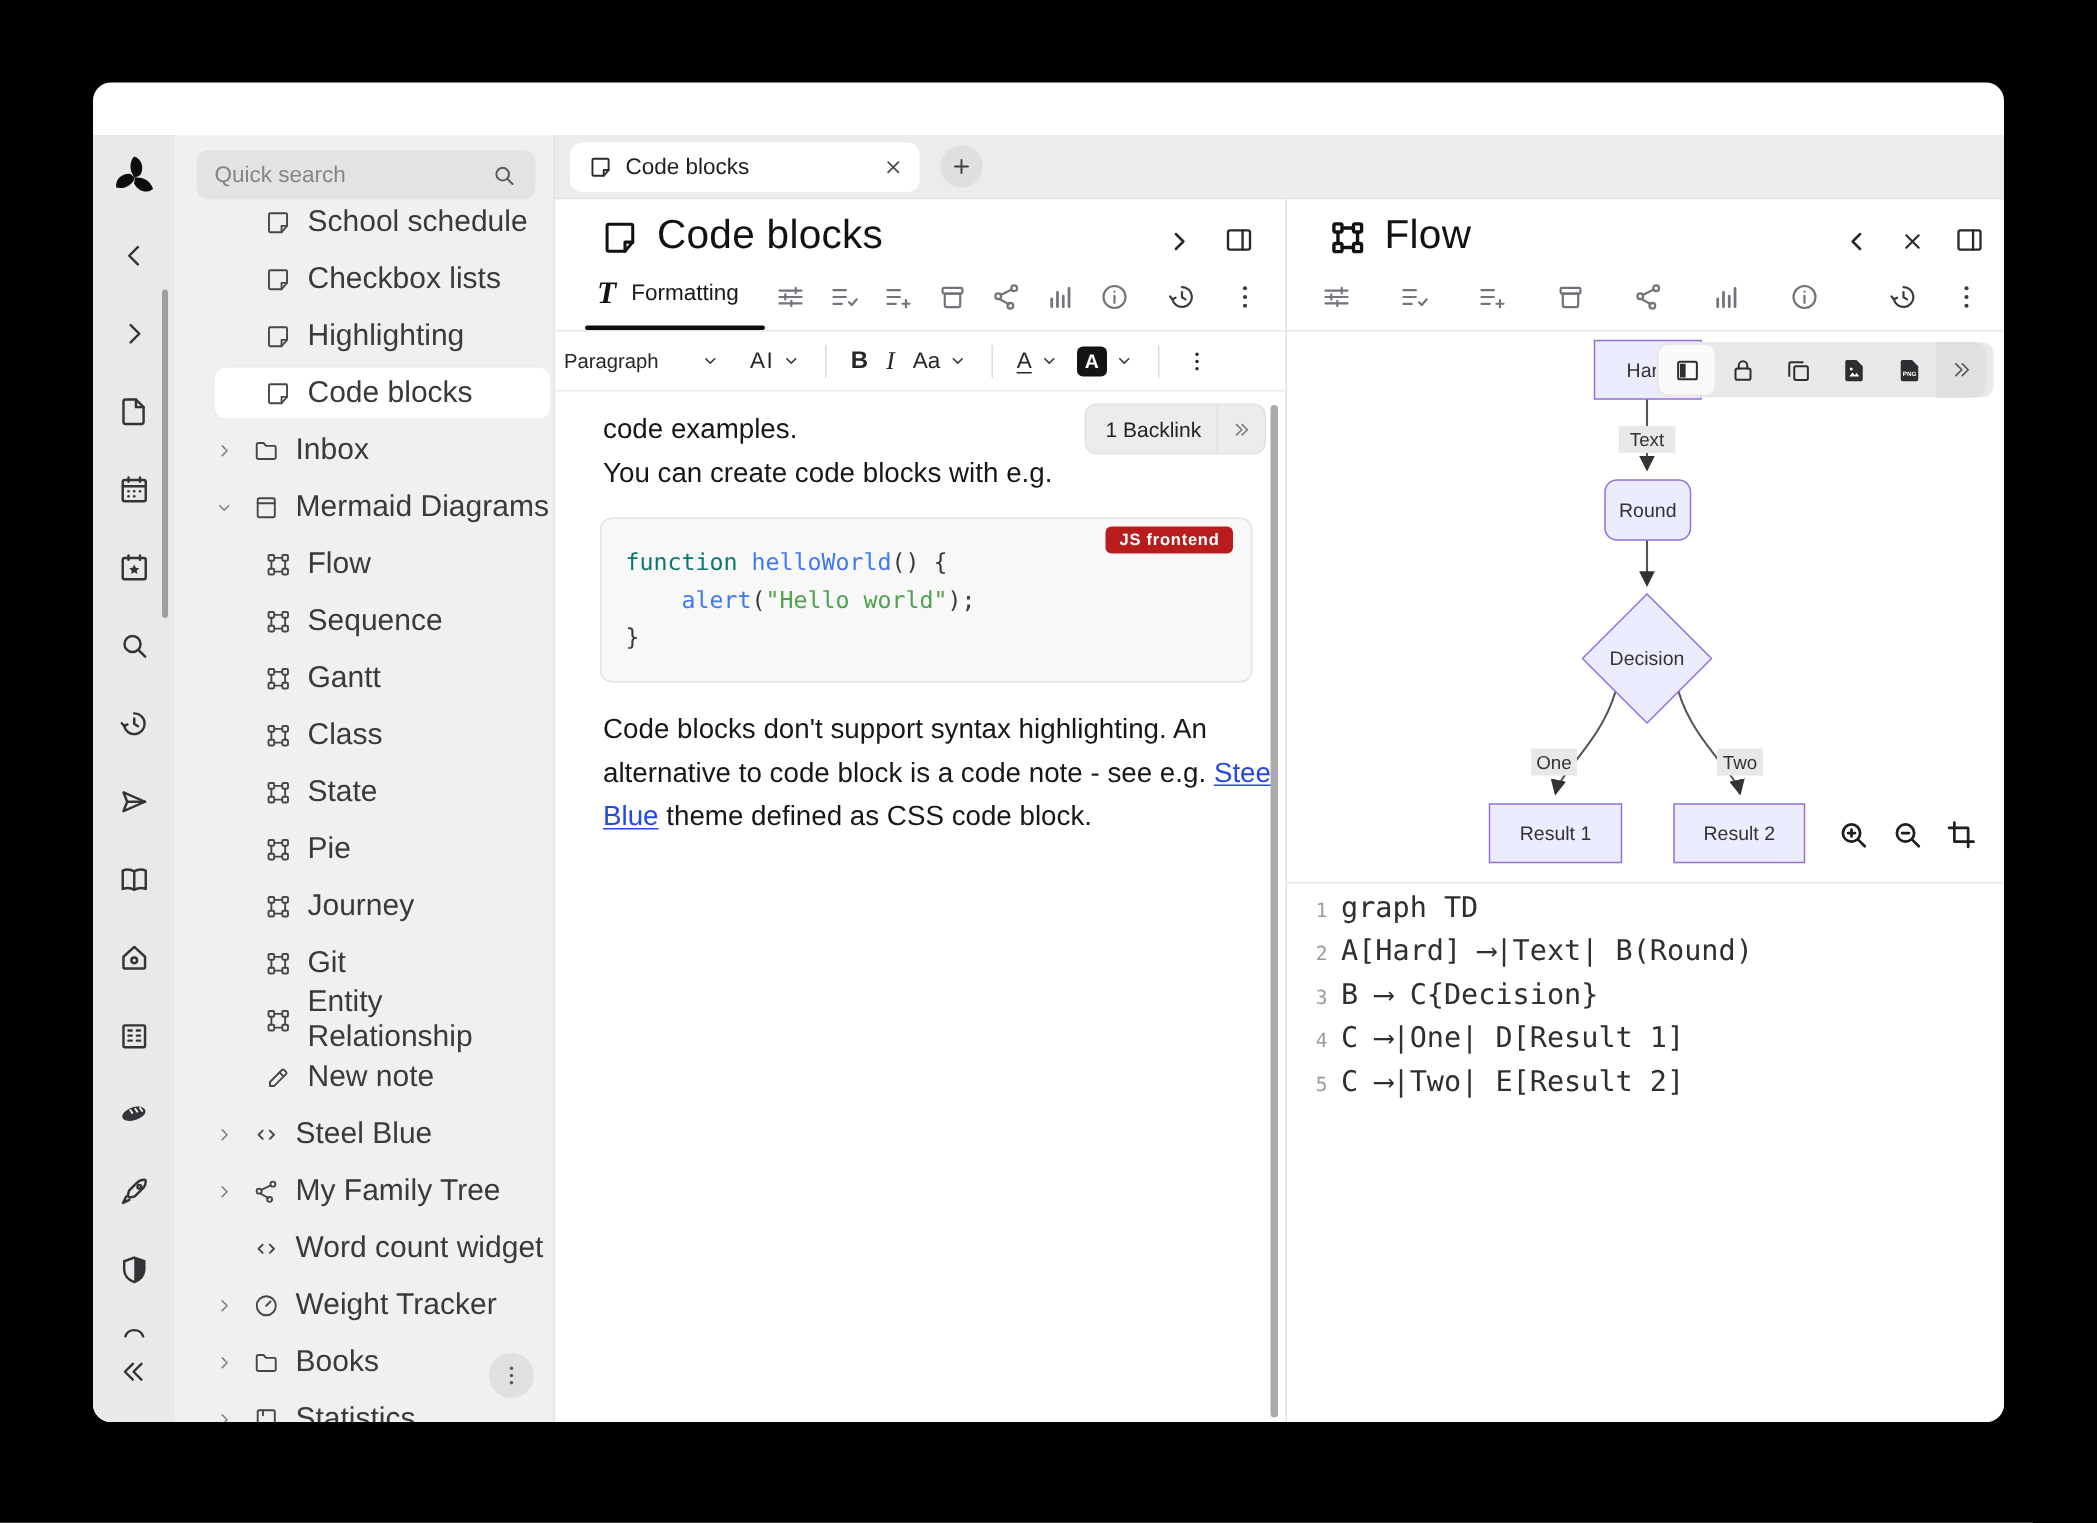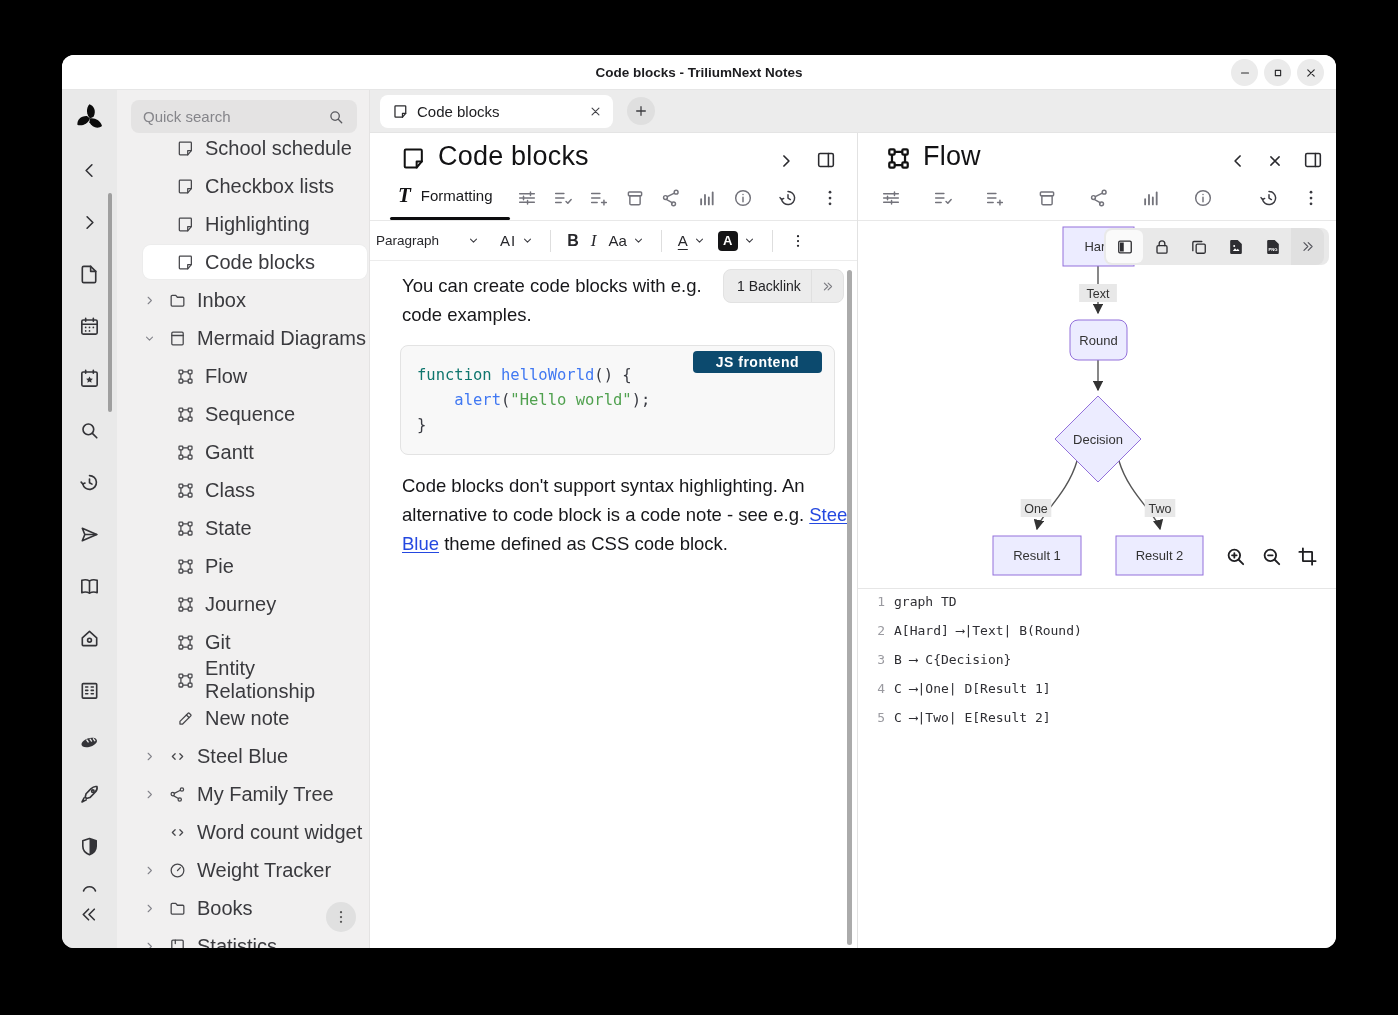--- a/index.html
+++ b/index.html
@@ -92,22 +92,22 @@
   
   .note-content { position:absolute; left:32px; top:138px; width:440px; font-size:18.5px;
     line-height:29px; color:#17171a; }
   .backlink { position:absolute; left:353px; top:136px; height:34px; background:#ececec;
     border:1px solid #e2e2e2; border-radius:8px; display:flex; align-items:center; }
   .backlink .bl-label { font-size:14px; color:#232326; padding:0 10px 0 13px; }
   .backlink .bl-more { width:32px; height:100%; display:flex; align-items:center;
     justify-content:center; color:#7c7c82; border-left:1px solid #e0e0e0; }
   .code-block { position:absolute; left:30px; top:212px; width:435px; height:110px;
     background:#f8f8f8; border:1px solid #e3e3e3; border-radius:8px; padding:17px 16px; }
-  .code-badge { position:absolute; right:12px; top:5px; background:#0c4a6e; color:#fff;
-    font-size:14px; font-weight:bold; letter-spacing:.5px; padding:3px 23px; border-radius:4px; }
+  .code-badge { position:absolute; right:12px; top:5px; background:#b91c1c; color:#fff;
+    font-size:11px; font-weight:bold; letter-spacing:.5px; padding:3px 9px; border-radius:4px; }
   .code-line { font-family:"DejaVu Sans Mono", monospace; font-size:15.5px; line-height:25px;
     white-space:pre; color:#383a42; }
   .tok-keyword { color:#0f766e; }
   .tok-func { color:#4078f2; }
   .tok-string { color:#50a14f; }
   .para2 { position:absolute; left:32px; top:338px; width:452px; font-size:18.5px;
     line-height:29px; color:#17171a; }
   .para2 a { color:#2448e0; text-decoration:underline; text-underline-offset:2px; }
   .center-sb { position:absolute; left:477px; top:137px; width:5px; height:675px;
     background:#ababab; border-radius:3px; }
@@ -122,48 +122,28 @@
     color:#55555c; }
   .zoom-controls { position:absolute; top:412px; left:366px; display:flex; gap:13px; }
   .zoom-btn { width:23px; height:23px; color:#1f1f22; }
   .rp-divider { position:absolute; left:0; right:0; top:455px; height:1px; background:#e6e6e6; }
   
   .mermaid-source { position:absolute; left:0; top:461px; right:0; }
   .src-line { display:flex; align-items:baseline; height:29px; }
   .src-num { width:27px; text-align:right; font-size:13px; color:#9a9aa0;
     font-family:"DejaVu Sans Mono", monospace; flex:none; }
   .src-text { margin-left:9px; font-family:"DejaVu Sans Mono","DejaVu Sans", monospace;
-    font-size:13px; color:#2e2e33; white-space:pre; }
+    font-size:19px; color:#2e2e33; white-space:pre; }
   svg.ic { display:block; }
 </style>
 </head>
 <body>
 
 <div class="window">
 
-  <div class="titlebar">
-    <div class="title">Code blocks - TriliumNext Notes</div>
-    <div class="win-controls" id="win-controls">
-        <div class="win-btn">
-          <svg class="ic" viewBox="0 0 24 24" width="14" height="14" fill="none" stroke="currentColor" stroke-width="2" stroke-linecap="round" stroke-linejoin="round">
-            <path d="M6 12h12"></path>
-          </svg>
-        </div>
-        <div class="win-btn">
-          <svg class="ic" viewBox="0 0 24 24" width="14" height="14" fill="none" stroke="currentColor" stroke-width="2" stroke-linecap="round" stroke-linejoin="round">
-            <rect x="7.5" y="7.5" width="9" height="9"></rect>
-          </svg>
-        </div>
-        <div class="win-btn">
-          <svg class="ic" viewBox="0 0 24 24" width="14" height="14" fill="none" stroke="currentColor" stroke-width="2" stroke-linecap="round" stroke-linejoin="round">
-            <path d="M6.5 6.5l11 11M17.5 6.5l-11 11"></path>
-          </svg>
-        </div>
-      </div>
-  </div>
 
   <div class="launcher">
     <div class="logo">
       <svg class="ic" viewBox="0 0 24 24" width="34" height="34" fill="currentColor">
         <g transform="translate(12,13)">
           <path d="M0 0 C -2.5 -2.5 -3 -7 -0.5 -10 C 3 -9 4.5 -5 2.5 -1.2 Z"></path>
           <path d="M0 0 C -2.5 -2.5 -3 -7 -0.5 -10 C 3 -9 4.5 -5 2.5 -1.2 Z" transform="rotate(125)"></path>
           <path d="M0 0 C -2.5 -2.5 -3 -7 -0.5 -10 C 3 -9 4.5 -5 2.5 -1.2 Z" transform="rotate(245)"></path>
         </g>
       </svg>
@@ -728,22 +708,22 @@
               <circle cx="12" cy="5.6" r="1.5"></circle>
               <circle cx="12" cy="12" r="1.5"></circle>
               <circle cx="12" cy="18.4" r="1.5"></circle>
             </g>
           </svg>
         </div>
     </div>
     <div class="content-divider"></div>
 
     <div class="note-content">
+      <div>code examples.</div>
       <div>You can create code blocks with e.g.</div>
-      <div>code examples.</div>
     </div>
     <div class="backlink">
       <span class="bl-label">1 Backlink</span>
       <span class="bl-more" id="bl-more">
           <svg class="ic" viewBox="0 0 24 24" width="15" height="15" fill="none" stroke="currentColor" stroke-width="1.8" stroke-linecap="round" stroke-linejoin="round">
             <path d="M7 6.5l5.5 5.5L7 17.5M13 6.5L18.5 12 13 17.5"></path>
           </svg>
         </span>
     </div>
 

